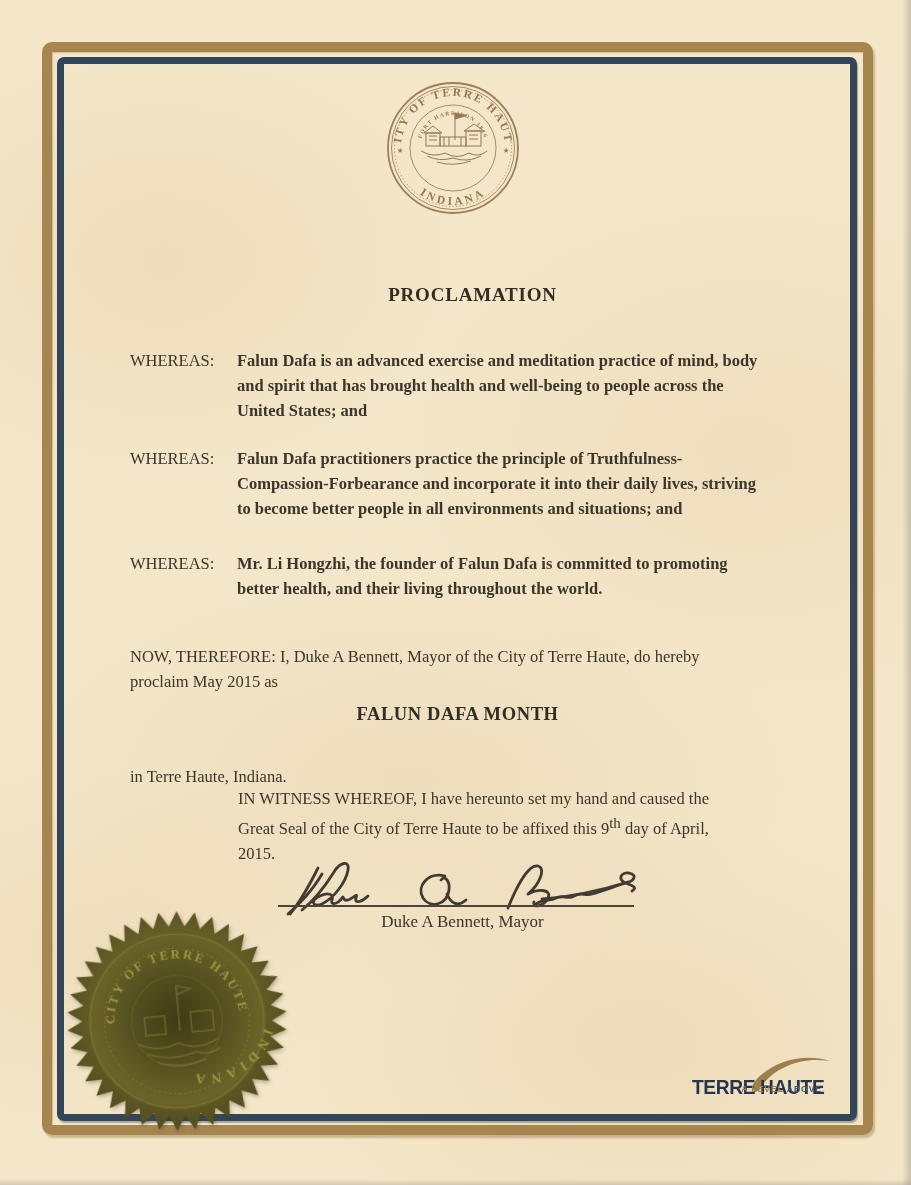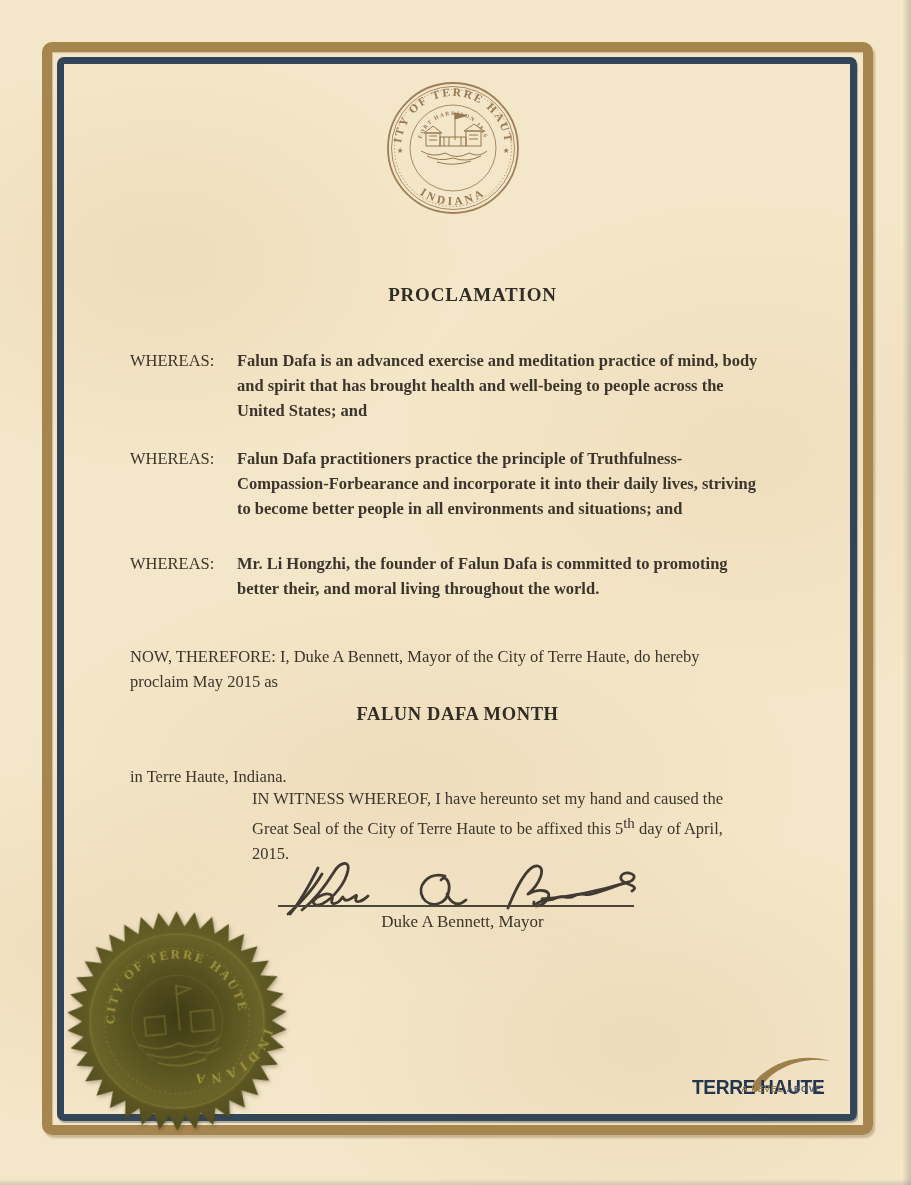--- a/index.html
+++ b/index.html
@@ -142,36 +142,36 @@
       <span class="line">Falun Dafa practitioners practice the principle of Truthfulness-</span>
       <span class="line">Compassion-Forbearance and incorporate it into their daily lives, striving</span>
       <span class="line">to become better people in all environments and situations; and</span>
     </div>
   </div>
 
   <div class="whereas-row body-text" style="top:551px;">
     <div class="w-label">WHEREAS:</div>
     <div class="w-text">
       <span class="line">Mr. Li Hongzhi, the founder of Falun Dafa is committed to promoting</span>
-      <span class="line">better their, and moral living throughout the world.</span>
+      <span class="line">better health, and their living throughout the world.</span>
     </div>
   </div>
 
   <div class="abs body-text" style="left:130px;top:644px;width:700px;">
     <span class="line">NOW, THEREFORE: I, Duke A Bennett, Mayor of the City of Terre Haute, do hereby</span>
     <span class="line">proclaim May 2015 as</span>
   </div>
 
   <div class="month-title">FALUN DAFA MONTH</div>
 
   <div class="abs body-text" style="left:130px;top:764px;">in Terre Haute, Indiana.</div>
 
-  <div class="abs body-text" style="left:252px;top:786px;width:560px;">
+  <div class="abs body-text" style="left:238px;top:786px;width:560px;">
     <span class="line">IN WITNESS WHEREOF, I have hereunto set my hand and caused the</span>
-    <span class="line"><span>Great Seal of the City of Terre Haute to be affixed this 5</span><span class="sup">th</span><span> day of April,</span></span>
+    <span class="line"><span>Great Seal of the City of Terre Haute to be affixed this 9</span><span class="sup">th</span><span> day of April,</span></span>
     <span class="line">2015.</span>
   </div>
 
   <svg class="signature-svg" viewBox="0 0 390 70">
     <g stroke="#332d26" stroke-width="2.8" fill="none" stroke-linecap="round" stroke-linejoin="round" opacity=".92">
       <path d="M 28,62 C 40,52 54,36 62,22"></path>
       <path d="M 58,16 C 50,32 40,50 30,62"></path>
       <path d="M 42,58 C 52,50 64,36 74,20 C 80,10 90,8 88,18 C 86,30 74,46 62,52 C 52,56 50,48 60,44 C 68,40 74,42 72,48 C 70,54 78,52 82,46 C 84,42 82,50 88,48 C 94,46 98,40 96,46 C 94,52 102,50 108,44"></path>
       <path d="M 185,24 C 168,20 156,34 163,46 C 170,57 187,53 189,38 C 190,29 185,23 181,28"></path>
       <path d="M 187,42 C 191,52 198,55 206,48"></path>

